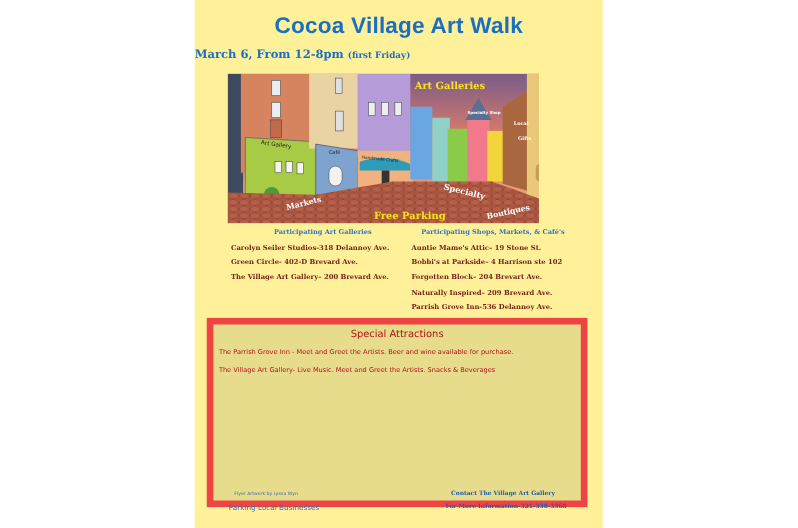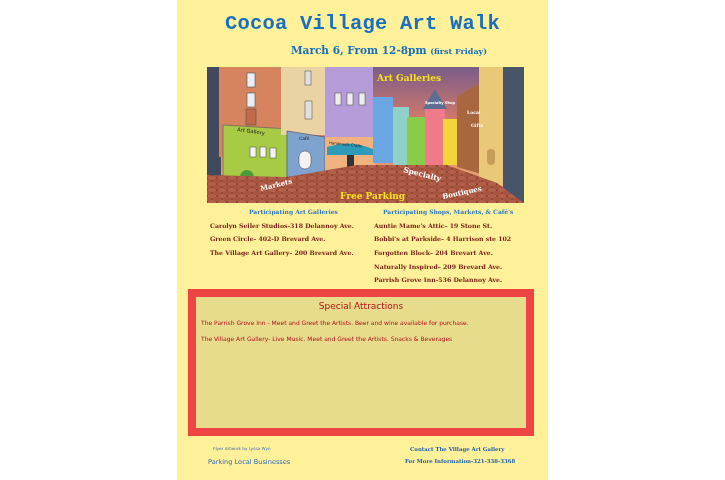--- a/index.html
+++ b/index.html
@@ -6,44 +6,44 @@
   body {
     width: 725px; height: 480px; background: #ffffff; position: relative; overflow: hidden;
     font-family: "DejaVu Serif", serif;
   }
   .flyer {
     position: absolute; left: 177px; top: 0; width: 371px; height: 480px;
     background: #fff09a;
   }
   .title {
     position: absolute; left: 0; width: 371px; top: 12px; text-align: center;
-    font-family: Liberation Mono, monospace; font-weight: bold; font-size: 20.5px; color: #1a6fc0;
+    font-family: Liberation Sans, sans-serif; font-weight: bold; font-size: 20.5px; color: #1a6fc0;
     letter-spacing: 0.2px;
   }
   .subtitle {
-    position: absolute; left: 0; width: 424px; top: 44px; text-align: center;
+    position: absolute; left: 0; width: 424px; top: 44px; 
     font-family: "DejaVu Serif", serif; font-weight: bold; font-size: 10.5px; color: #1a6fc0;
   }
   .subtitle .small { font-size: 8px; }
   .banner {
-    position: absolute; left: 30px; top: 67px; width: 317px; height: 136px; overflow: hidden;
+    position: absolute; left: 30px; top: 67px; width: 283px; height: 136px; overflow: hidden;
     background: #d9a48a;
   }
   .banner svg { display: block; }
   .col-head {
     position: absolute; font-family: "DejaVu Serif", serif; font-weight: bold;
     font-size: 6px; color: #2f79c4; white-space: nowrap;
   }
   .list-item {
     position: absolute; font-family: "DejaVu Serif", serif; font-weight: bold;
     font-size: 6.2px; color: #7a2318; white-space: nowrap;
   }
   .attractions {
-    position: absolute; left: 11px; top: 289px; width: 346px; height: 147px;
-    background: #e6dc8c; border: 8px solid #ef4444; box-sizing: border-box;
+    position: absolute; left: 11px; top: 289px; width: 346px; height: 172px;
+    background: #e6dc8c; border: 6px solid #ef4444; box-sizing: border-box;
   }
   .attr-title {
     position: absolute; left: 0; width: 100%; top: 4px; text-align: center;
     font-family: "DejaVu Sans", sans-serif; font-size: 9px; color: #b3121a;
   }
   .attr-line {
     position: absolute; left: 5px; font-family: "DejaVu Sans", sans-serif;
     font-size: 6px; color: #b3121a; white-space: nowrap;
   }
   .credit {

